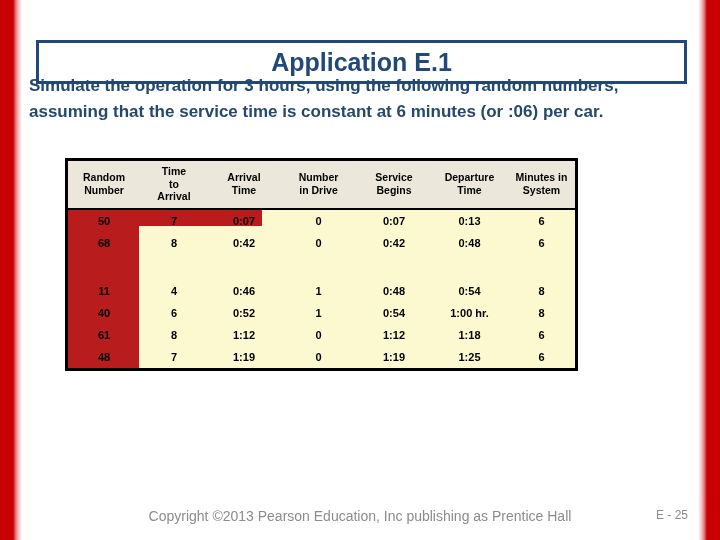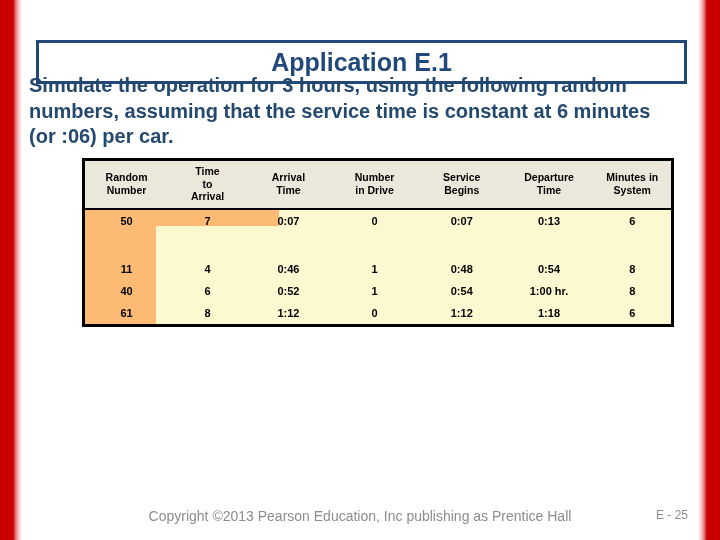--- a/index.html
+++ b/index.html
@@ -58,35 +58,35 @@
     letter-spacing: 0px;
     line-height: 1;
   }
 
   
   .body-text {
     position: absolute;
     left: 29px;
     top: 73px;
     width: 650px;
-    font-size: 20px;
+    font-size: 17px;
     font-weight: bold;
     color: #24496f;
     line-height: 25.5px;
   }
 
   
   .table-wrap {
     position: absolute;
-    left: 82px;
+    left: 65px;
     top: 158px;
-    width: 592px;
+    width: 513px;
     box-sizing: border-box;
     border: 3px solid #000000;
-    background: #fdba74;
+    background: #b91c1c;
     z-index: 2;
   }
   table.sim {
     border-collapse: collapse;
     width: 100%;
     table-layout: fixed;
     position: relative;
     z-index: 2;
     background: transparent;
   }
@@ -206,20 +206,29 @@
     <tbody>
         <tr>
           <td>50</td>
           <td>7</td>
           <td>0:07</td>
           <td>0</td>
           <td>0:07</td>
           <td>0:13</td>
           <td>6</td>
         </tr>
+        <tr>
+          <td>68</td>
+          <td>8</td>
+          <td>0:42</td>
+          <td>0</td>
+          <td>0:42</td>
+          <td>0:48</td>
+          <td>6</td>
+        </tr>
         <tr class="spacer">
           <td>&nbsp;</td>
           <td>&nbsp;</td>
           <td>&nbsp;</td>
           <td>&nbsp;</td>
           <td>&nbsp;</td>
           <td>&nbsp;</td>
           <td>&nbsp;</td>
         </tr>
         <tr>
@@ -242,18 +251,27 @@
         </tr>
         <tr>
           <td>61</td>
           <td>8</td>
           <td>1:12</td>
           <td>0</td>
           <td>1:12</td>
           <td>1:18</td>
           <td>6</td>
         </tr>
+        <tr>
+          <td>48</td>
+          <td>7</td>
+          <td>1:19</td>
+          <td>0</td>
+          <td>1:19</td>
+          <td>1:25</td>
+          <td>6</td>
+        </tr>
       </tbody>
   </table>
 </div>
 
 <div class="footer-copy">Copyright ©2013 Pearson Education, Inc  publishing as Prentice Hall</div>
 <div class="footer-page">E - 25</div>
 
 </body></html>

